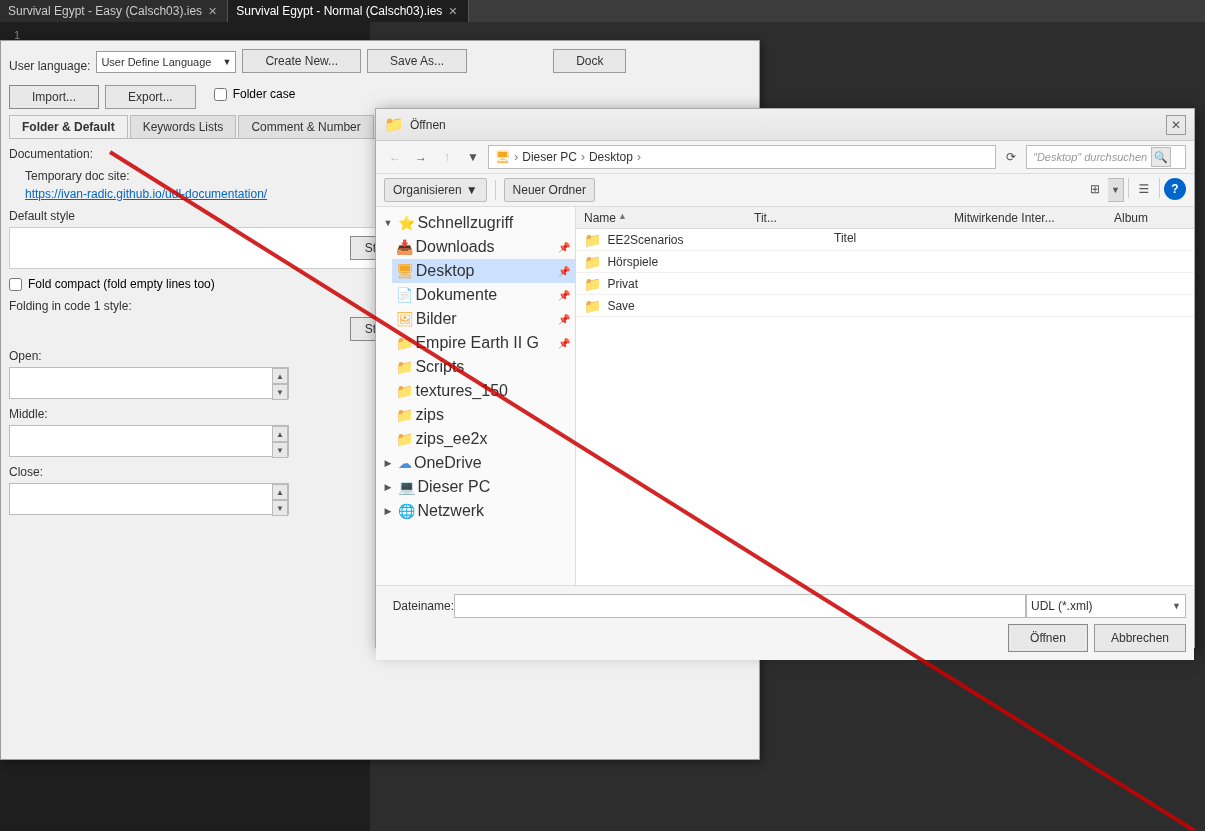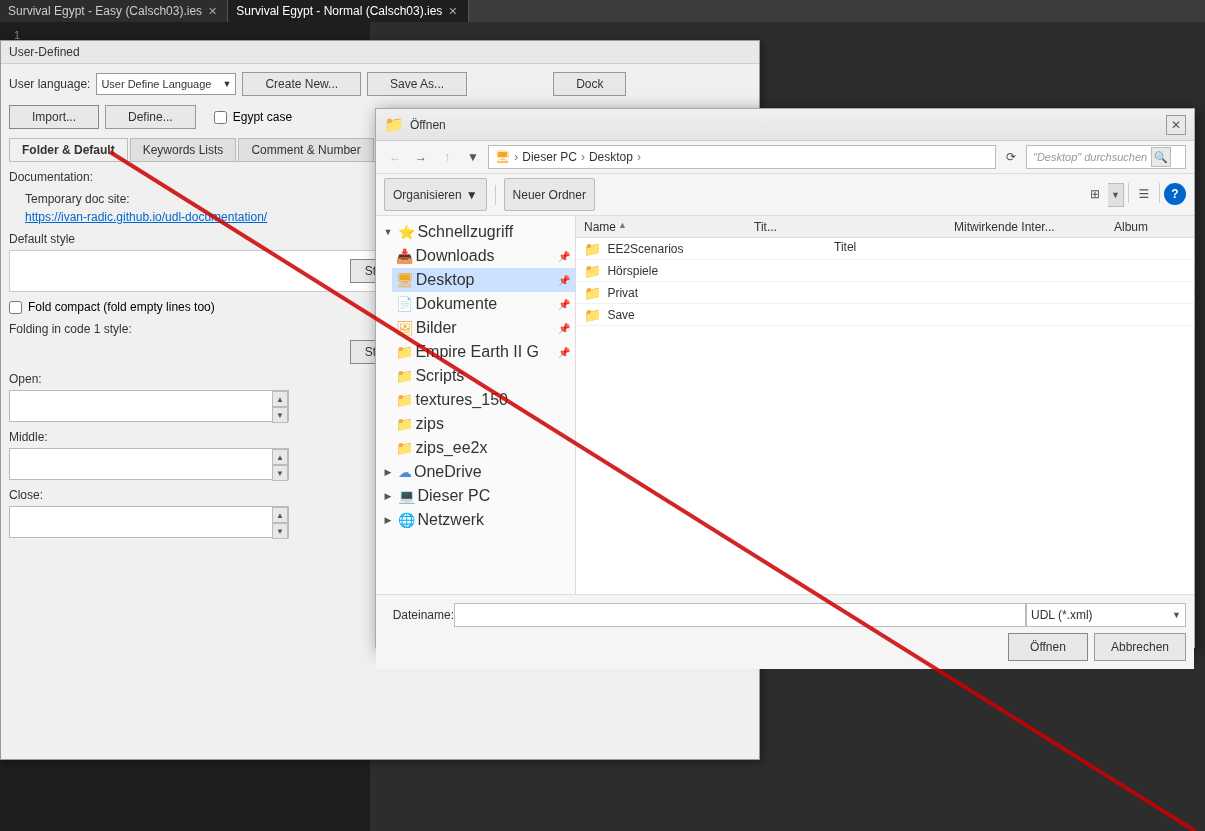--- a/index.html
+++ b/index.html
@@ -71,21 +71,21 @@
       background: #e8e8e8;
       padding: 4px 8px;
       font-size: 12px;
       color: #333;
       border-bottom: 1px solid #ccc;
     }
     .dialog-content {
       padding: 8px;
     }
     .dialog-row {
-      display: flex; align-items: center; margin-bottom: 6px; gap: 6px;
+      display: flex; align-items: flex-end; margin-bottom: 6px; gap: 6px;
     }
     .label-text { color: #333; }
     .combo-box {
       display: flex; align-items: center;
       border: 1px solid #999; background: #fff;
       height: 22px; padding: 0 4px;
       font-size: 12px; color: #333;
     }
     .btn {
       height: 24px; padding: 0 22px;
@@ -243,21 +243,21 @@
     }
 
     
     .toolbar {
       display: flex; align-items: center;
       padding: 4px 8px; gap: 6px;
       background: #f5f5f5;
       border-bottom: 1px solid #ddd;
     }
     .toolbar-btn {
-      height: 33px; padding: 0 8px;
+      height: 24px; padding: 0 8px;
       background: #e8e8e8; border: 1px solid #bbb;
       cursor: pointer; display: flex; align-items: center; gap: 4px;
       font-size: 12px; color: #333; border-radius: 2px;
     }
     .toolbar-dropdown {
       width: 16px; height: 24px;
       background: #e0e0e0; border: 1px solid #bbb; border-left: none;
       cursor: pointer; display: flex; align-items: center; justify-content: center;
       font-size: 9px; color: #555;
     }
@@ -444,40 +444,37 @@
     <span class="line-num">8</span>
     <span class="line-content"></span>
   </div>
   <div class="code-line">
     <span class="line-num">9</span>
     <span class="line-content"></span>
   </div>
 </div>
 
 <div class="user-defined-dialog">
-  <div class="dialog-title-bar">
-    <span>User-Defined</span>
-  </div>
   <div class="dialog-content">
     <div class="dialog-row">
       <span class="label-text">User language:</span>
       <div class="combo-box" style="width:140px;">
         <span style="font-size:11px; color:#333;">User Define Language</span>
         <span style="margin-left:auto; font-size:9px;">▼</span>
       </div>
       <button class="btn">Create New...</button>
       <button class="btn">Save As...</button>
       <button class="btn" style="margin-left:80px;">Dock</button>
     </div>
     <div class="dialog-row">
       <button class="btn btn-primary">Import...</button>
-      <button class="btn">Define...</button>
+      <button class="btn">Export...</button>
       <label class="checkbox-row" style="margin-left:12px;">
         <input type="checkbox" style="">
-        <span>Egypt case</span>
+        <span>Folder case</span>
       </label>
     </div>
     <div class="tab-bar-dialog">
       <div class="tab-dialog active">
         <span>Folder &amp; Default</span>
       </div>
       <div class="tab-dialog">
         <span>Keywords Lists</span>
       </div>
       <div class="tab-dialog">

